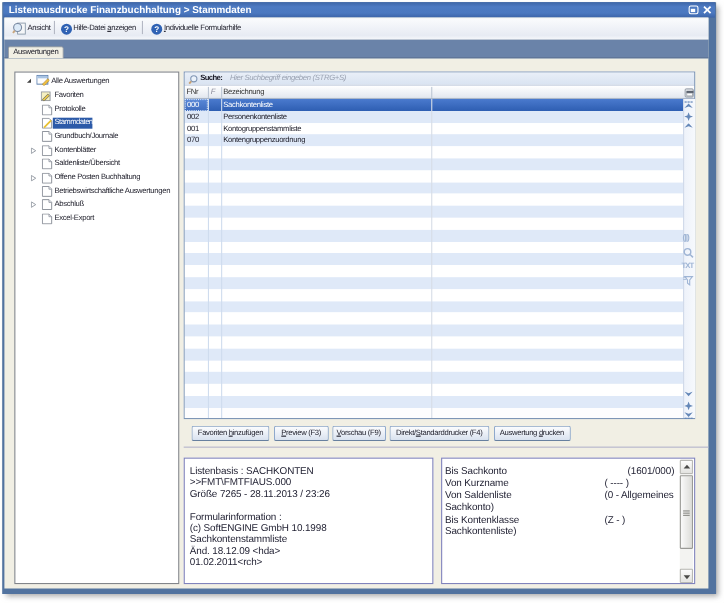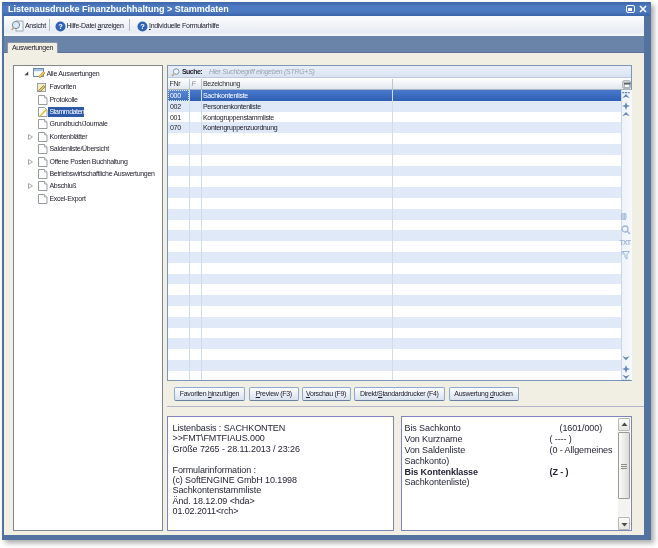--- a/index.html
+++ b/index.html
@@ -162,25 +162,25 @@
 Größe 7265 - 28.11.2013 / 23:26
 
 Formularinformation :
 (c) SoftENGINE GmbH 10.1998
 Sachkontenstammliste
 Änd. 18.12.09 &lt;hda&gt;
 01.02.2011&lt;rch&gt;</div>
 
 <div class="abs" style="left:400.5px;top:416px;width:231.5px;height:114.5px;background:#fff;border:1px solid #8083bc;"></div>
 <div id="infor" class="abs t9" style="left:404.5px;top:422.8px;line-height:10.95px;width:226px;">
-    <div style="position:relative;height:10.95px;white-space:nowrap;"><span>Bis Sachkonto</span><span style="position:absolute;left:144px;white-space:nowrap;padding-left:11px;">(1601/000)</span></div>
+    <div style="position:relative;height:10.95px;white-space:nowrap;"><span>Bis Sachkonto</span><span style="position:absolute;left:155px;white-space:nowrap;padding-left:11px;">(1601/000)</span></div>
     <div style="position:relative;height:10.95px;white-space:nowrap;"><span>Von Kurzname</span><span style="position:absolute;left:145px;white-space:nowrap;">( ---- )</span></div>
     <div style="position:relative;height:10.95px;white-space:nowrap;"><span>Von Saldenliste</span><span style="position:absolute;left:145px;white-space:nowrap;">(0 - Allgemeines</span></div>
     <div style="position:relative;height:10.95px;white-space:nowrap;"><span>Sachkonto)</span><span style="position:absolute;left:145px;white-space:nowrap;"></span></div>
-    <div style="position:relative;height:10.95px;white-space:nowrap;font-weight:bold;"><span>Bis Kontenklasse</span><span style="position:absolute;left:145px;white-space:nowrap;">(Z - )</span></div>
+    <div style="position:relative;height:10.95px;white-space:nowrap;"><span>Bis Kontenklasse</span><span style="position:absolute;left:145px;white-space:nowrap;">(Z - )</span></div>
     <div style="position:relative;height:10.95px;white-space:nowrap;"><span>Sachkontenliste)</span><span style="position:absolute;left:145px;white-space:nowrap;"></span></div>
   </div>
 
 <div class="abs" style="left:617.5px;top:417.5px;width:12.5px;height:112px;background:#f3f3f1;"></div>
 <div class="abs" style="left:617.5px;top:417.5px;width:12.5px;height:13px;background:linear-gradient(#fdfdfd,#e3e3e0);border:1px solid #b8b8b4;border-radius:1px;"></div>
 <svg class="abs" style="left:620.5px;top:421.5px;" width="7" height="5" viewBox="0 0 7 5">
     <path d="M3.5 0.5 L6.5 4 L0.5 4 Z" fill="#4a4a48"></path>
   </svg>
 <div class="abs" style="left:617.5px;top:517px;width:12.5px;height:13px;background:linear-gradient(#fdfdfd,#e3e3e0);border:1px solid #b8b8b4;border-radius:1px;"></div>
 <svg class="abs" style="left:620.5px;top:521.5px;" width="7" height="5" viewBox="0 0 7 5">

